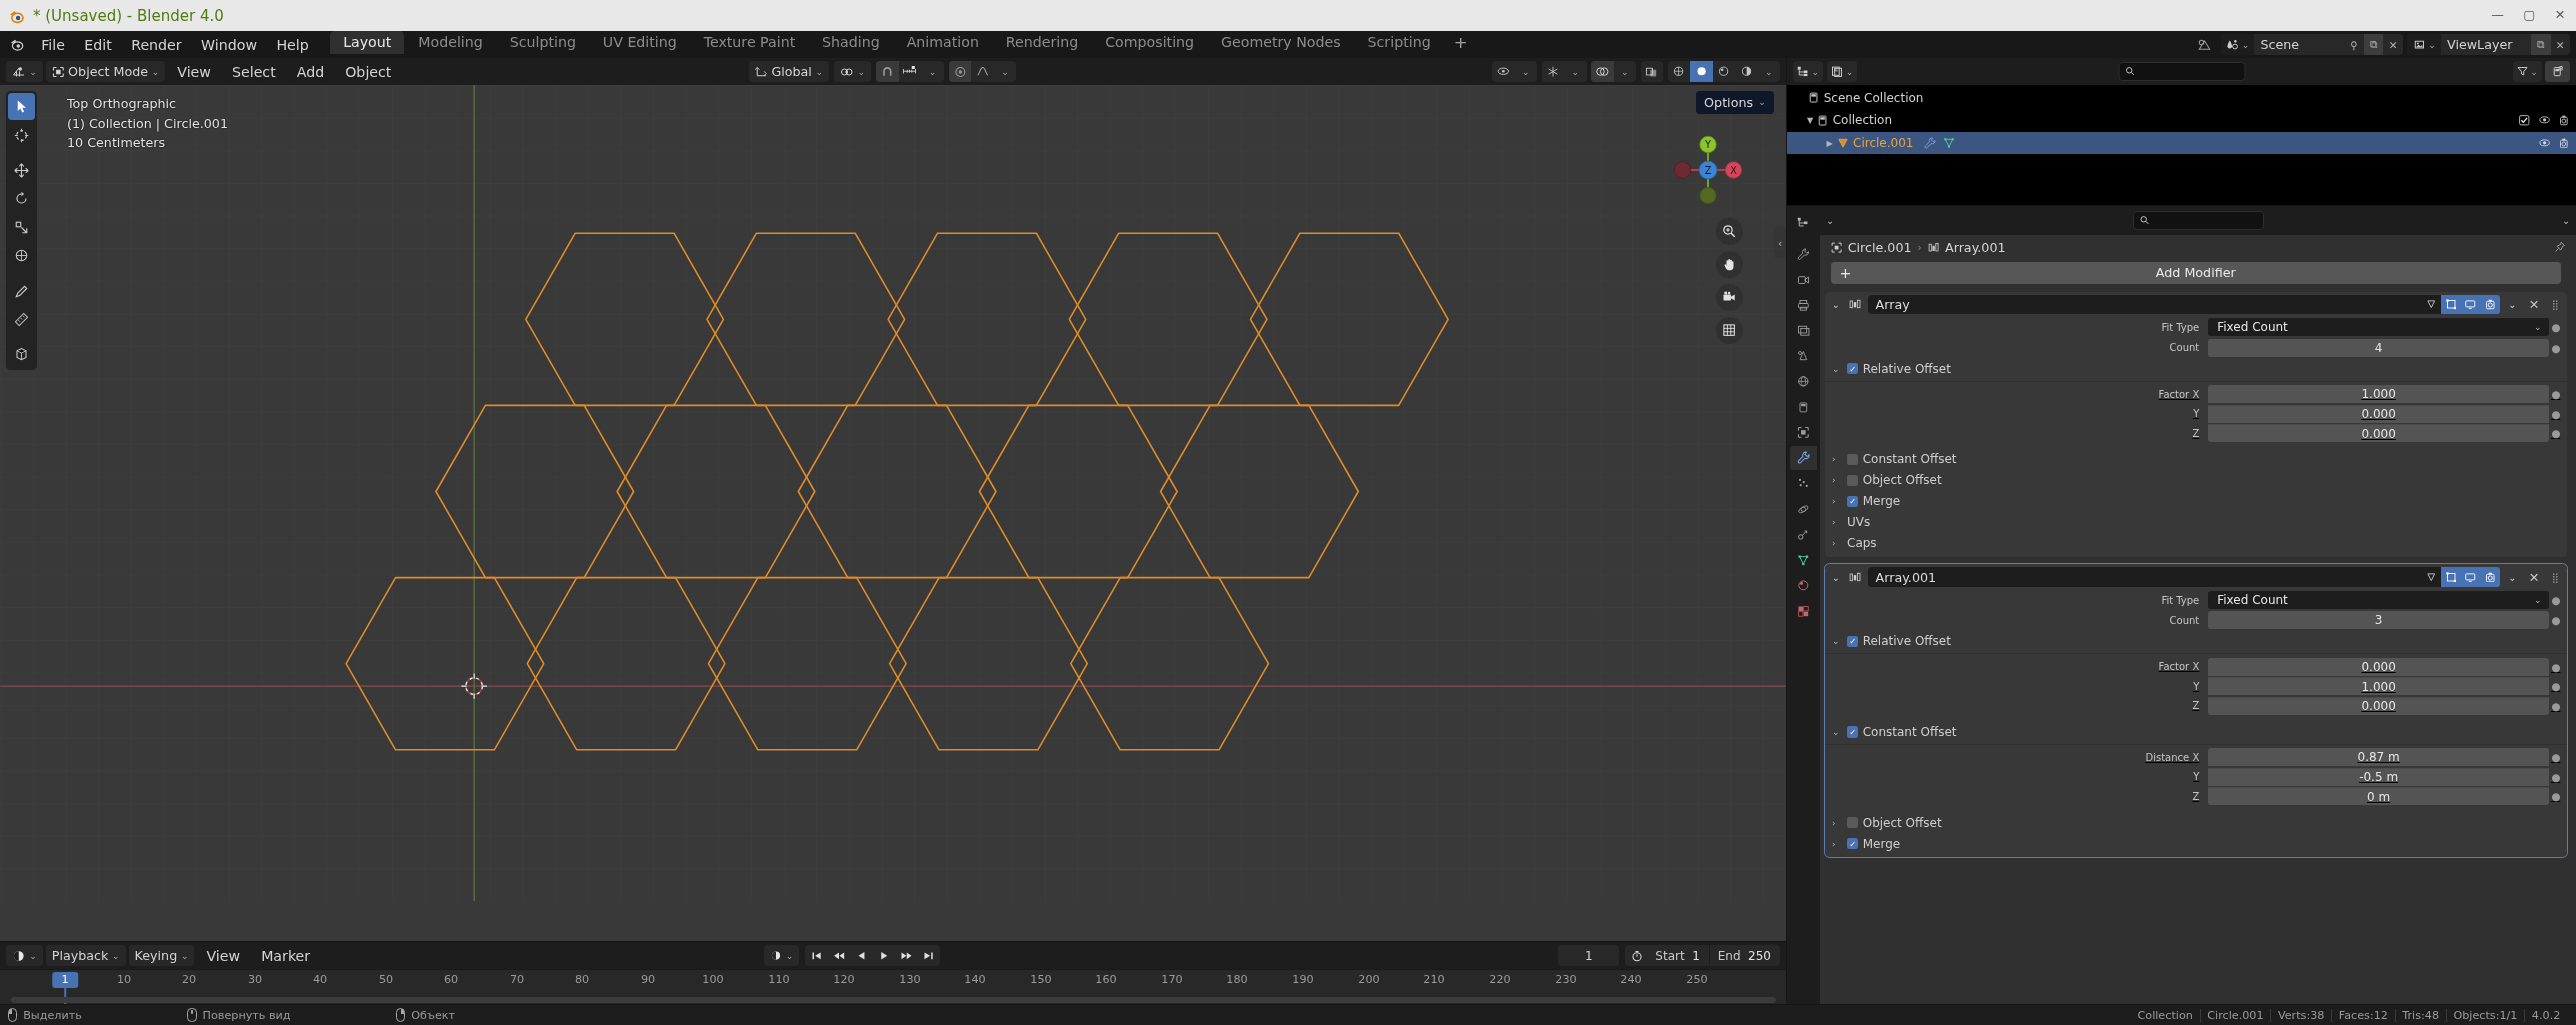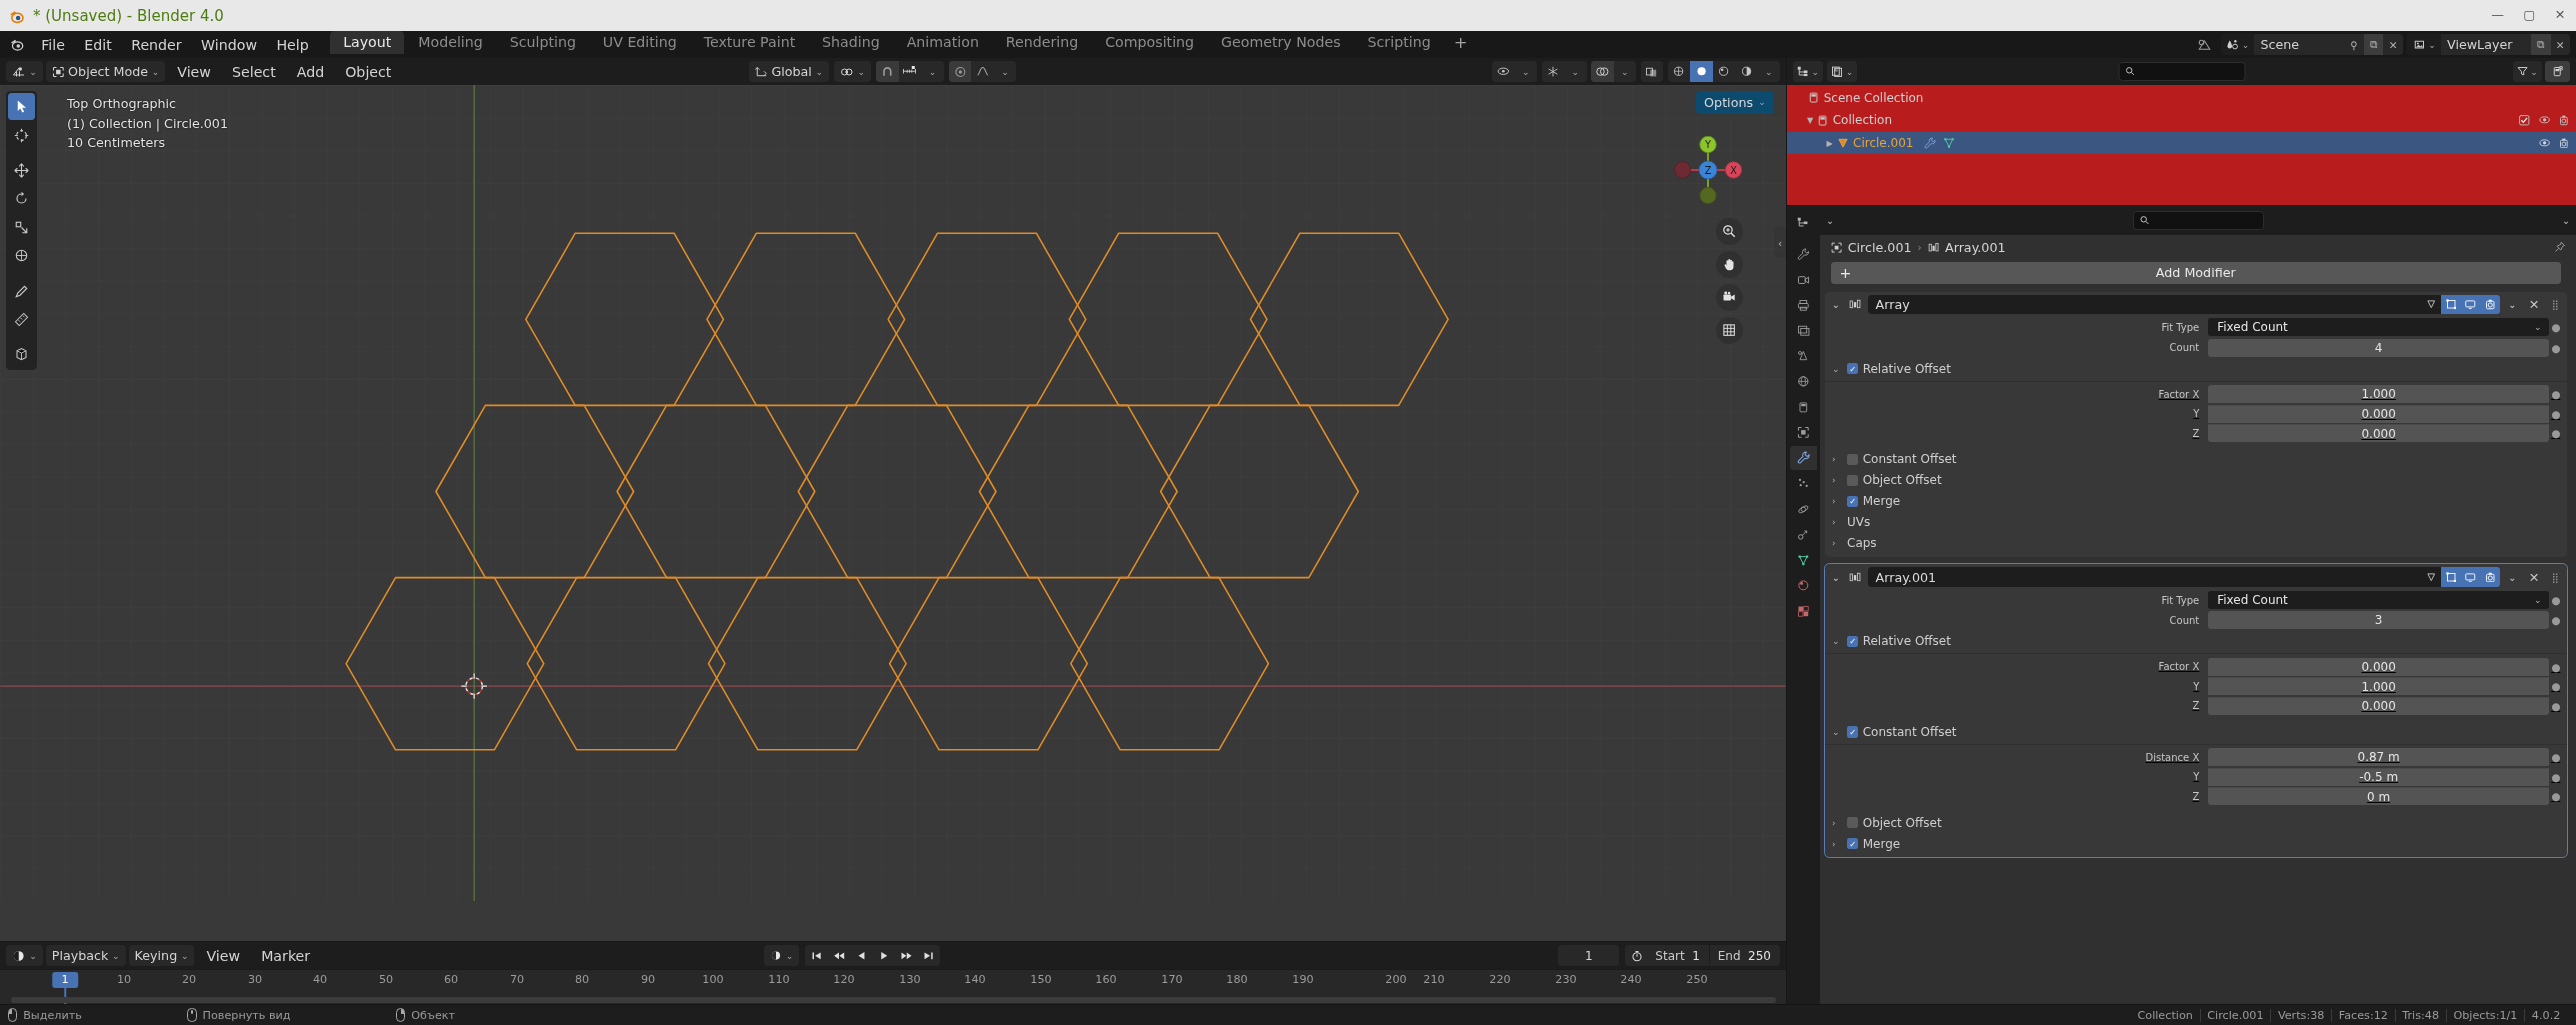--- a/index.html
+++ b/index.html
@@ -69,21 +69,21 @@
   .chev { font-size: 9px; color:#aaa; }
   .vp-header-right { position:absolute; right:6px; top:0; height:27px; display:flex; align-items:center; gap:4.5px;}
   .seg { display:flex; align-items:center; background:#282828; border-radius:3.7px; height:21px; overflow:hidden;}
   .seg > div { width:22.5px; height:21px; display:flex; align-items:center; justify-content:center; color:#c8c8c8; font-size:11.2px;}
   .seg > div.on { background:#4772b3; color:#fff; }
   .seg > div.semi { background:#3a3a3a; }
 
   .canvas { position: relative; flex: 1 1 auto; overflow: hidden; background:#393939; }
   .vp-overlay-text { position:absolute; left: 67px; top: 9px; color:#e6e6e6; font-size:12.7px; line-height: 1.55; text-shadow: 0 0 1.5px #000;}
   .options-btn {
-    position:absolute; right: 12px; top: 6px; height: 22.5px; background:#0c4a6e; border-radius:3.7px;
+    position:absolute; right: 12px; top: 6px; height: 22.5px; background:#0f172a; border-radius:3.7px;
     display:flex; align-items:center; padding: 0 8.2px; color:#d8d8d8; font-size:12.7px; gap:5.2px;
   }
 
   
   .toolbar {
     position:absolute; left: 6px; top: 6px; width: 31px;
     background: #232323; border-radius: 4.5px; padding: 2.2px; display:flex; flex-direction:column; gap: 1.5px;
   }
   .tool { width: 27px; height: 27px; border-radius:3.7px; display:flex;align-items:center;justify-content:center; color:#c9c9c9;}
   .tool.active { background:#4772b3; color:#fff; }
@@ -113,21 +113,21 @@
               color:#fff; font-size:11.2px; display:flex;align-items:center;justify-content:center; transform:translateX(-50%);}
   .playhead-line { position:absolute; top:18px; bottom:0; width:1.5px; background:#4772b3; transform:translateX(-50%);}
   .tl-scroll { position:absolute; left: 10.5px; right: 10.5px; bottom: 1.5px; height: 5.2px; background:#3b3b3b; border-radius:3px;}
 
   
   .outliner { flex: 0 0 147px; background:#1d1d1d; display:flex; flex-direction:column;}
   .ol-header { height:27px; display:flex; align-items:center; padding:0 6px; gap:4.5px; position:relative; background:#1d1d1d;}
   .ol-iconbtn { height:21px; min-width:25.5px; background:#282828; border-radius:3.7px; display:flex;align-items:center;justify-content:center; gap:2.2px; padding:0 3.7px; color:#cfcfcf; font-size:10.5px;}
   .ol-search { position:absolute; left:50%; transform:translateX(-50%); width: 127px; height:19.5px; background:#111; border:0.7px solid #2e2e2e; border-radius:3.7px; display:flex; align-items:center; padding:0 6px; gap:3.7px;}
   .ol-header-right { position:absolute; right:6px; top:0; height:27px; display:flex;align-items:center; gap:3px;}
-  .ol-tree { flex:1 1 auto; background:#b91c1c; padding-top: 1.5px; font-size:12px; overflow:hidden;}
+  .ol-tree { flex:1 1 auto; background:#000000; padding-top: 1.5px; font-size:12px; overflow:hidden;}
   .ol-row { height:22.5px; display:flex; align-items:center; padding-left: 7.5px; color:#d2d2d2; position:relative;}
   .ol-row.sel { background:#3b5681; }
   .ol-row .tri { width:13.5px; color:#b5b5b5; font-size:8.2px; display:flex;align-items:center;justify-content:center;}
   .ol-row .lbl { margin-left: 4.5px; }
   .ol-row .lbl.orange { color:#e8a33d; }
   .ol-rowicons { position:absolute; right:7.5px; display:flex; align-items:center; gap: 9px; color:#c6c6c6; font-size:10.5px;}
 
   
   .props { flex: 1 1 auto; display:flex; min-height:0; border-top:1.5px solid #161616;}
   .props-tabs { width: 33px; background:#1d1d1d; display:flex; flex-direction:column; align-items:center; padding-top:4.5px; gap: 1.5px;}
@@ -686,21 +686,21 @@
           <div class="tick" style="left:713px;">100</div>
           <div class="tick" style="left:779px;">110</div>
           <div class="tick" style="left:844px;">120</div>
           <div class="tick" style="left:910px;">130</div>
           <div class="tick" style="left:975px;">140</div>
           <div class="tick" style="left:1041px;">150</div>
           <div class="tick" style="left:1106px;">160</div>
           <div class="tick" style="left:1172px;">170</div>
           <div class="tick" style="left:1237px;">180</div>
           <div class="tick" style="left:1303px;">190</div>
-          <div class="tick" style="left:1369px;margin-left:27px;">200</div>
+          <div class="tick" style="left:1369px;">200</div>
           <div class="tick" style="left:1434px;">210</div>
           <div class="tick" style="left:1500px;">220</div>
           <div class="tick" style="left:1566px;">230</div>
           <div class="tick" style="left:1631px;">240</div>
           <div class="tick" style="left:1697px;">250</div>
 
           <div class="playhead-line" style="left:65px;"></div>
           <div class="playhead" style="left:65px;">1</div>
 
           <div class="tl-scroll"></div>

